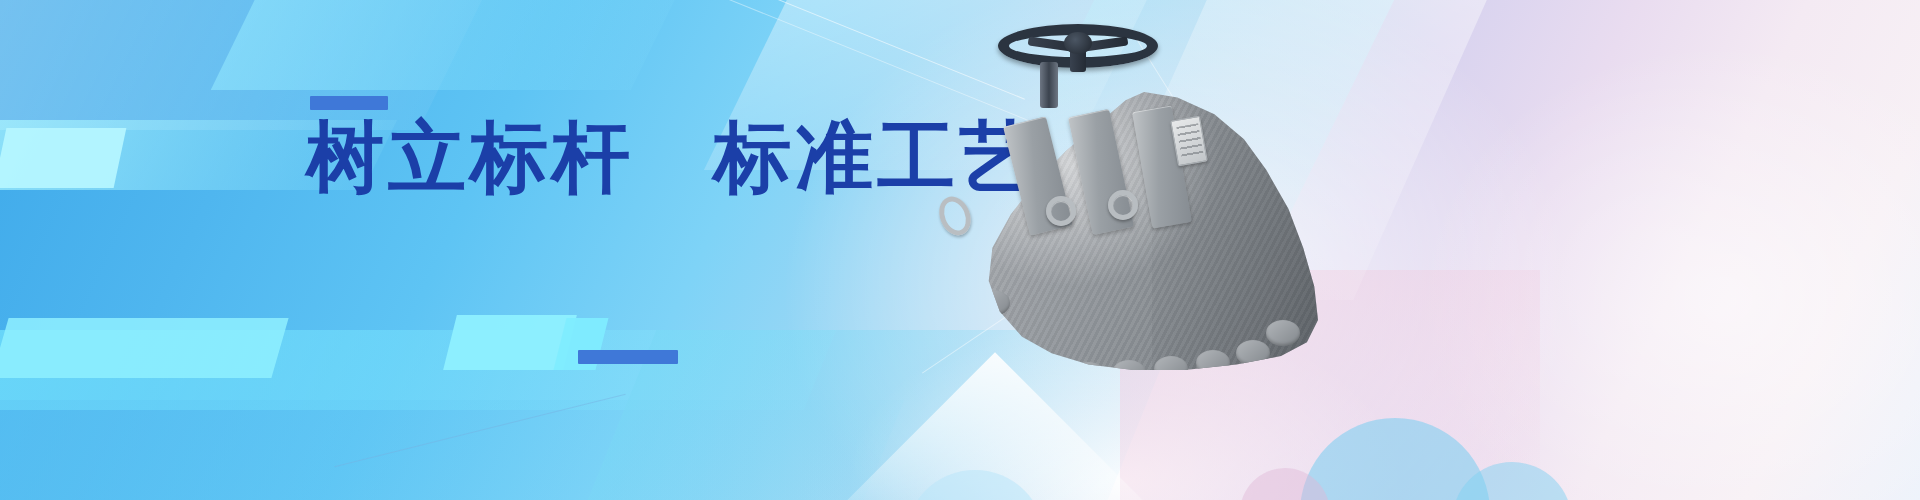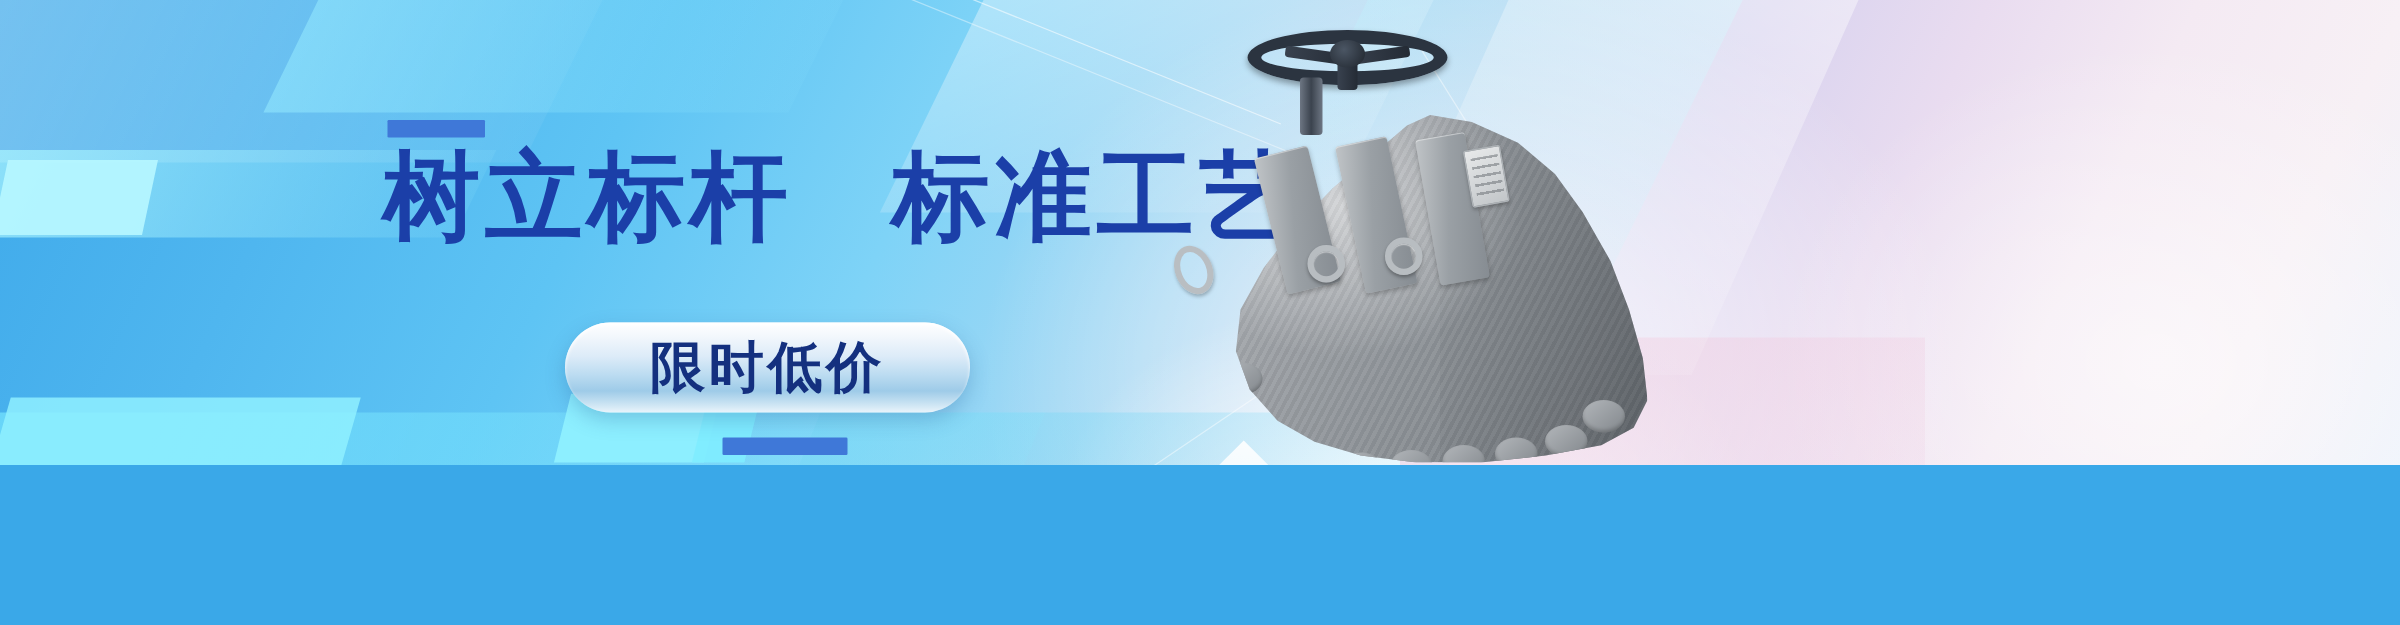--- a/index.html
+++ b/index.html
@@ -1,20 +1,20 @@
 <!DOCTYPE html>
 <html><head>
 <meta charset="utf-8">
 <style>
   * { margin:0; padding:0; box-sizing:border-box; }
   html,body { width:1920px; height:500px; overflow:hidden; }
   body { font-family:"Liberation Sans","DejaVu Sans",sans-serif; background:#3aa8e8; }
 
   #banner {
-    position:relative; width:1920px; height:372px; overflow:hidden;
+    position:relative; width:1920px; height:500px; overflow:hidden;
     background:
       linear-gradient(115deg,
         #3ea9ea 0%,
         #4fb6ef 14%,
         #5ec4f4 26%,
         #7ed3f7 38%,
         #a8d8f3 50%,
         #c3d4ee 60%,
         #d8d3ef 68%,
         #e9dcf0 76%,
@@ -312,23 +312,20 @@
 
     <div class="accent-bar-top"></div>
 
     <div class="headline">
       <span>树立标杆</span>
       <span class="gap"></span>
       <span>标准工艺</span>
     </div>
 
 
-    <div class="cta">
-      <span class="cta-label">限时低价</span>
-    </div>
 
     <div class="accent-bar-bottom"></div>
   </div>
 
   <div class="product">
 
     <div class="handwheel">
       <div class="hw-rim"></div>
       <div class="hw-spoke l"></div>
       <div class="hw-spoke r"></div>

